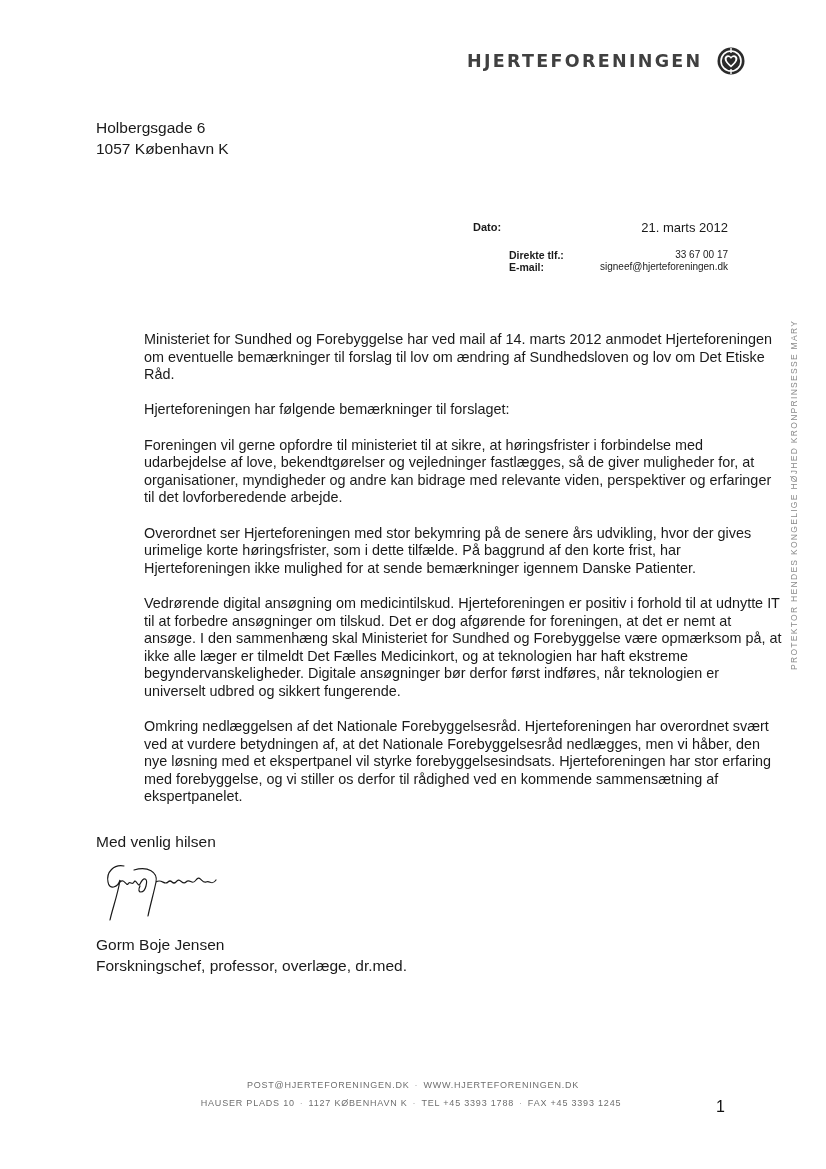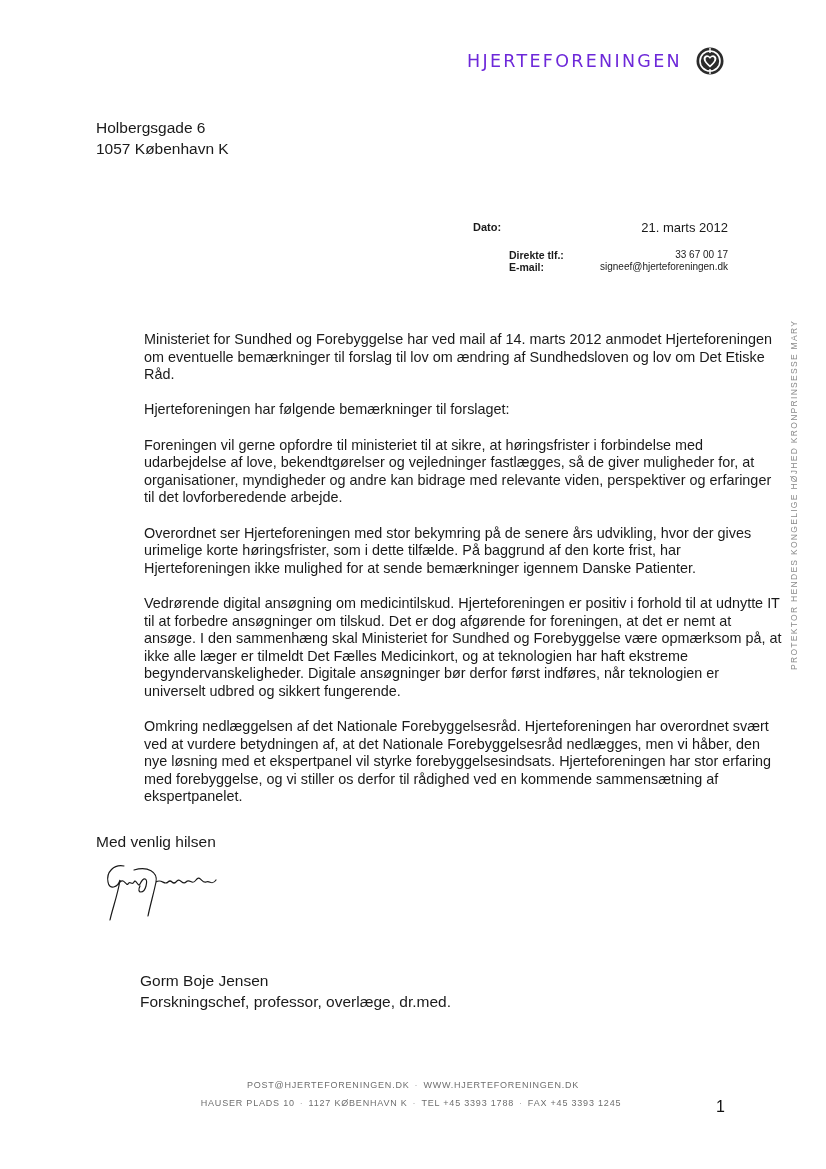--- a/index.html
+++ b/index.html
@@ -1,35 +1,35 @@
 <!DOCTYPE html>
 <html><head>
 <meta charset="utf-8">
 <style>
   html, body { margin: 0; padding: 0; background: #ffffff; }
   body { width: 826px; height: 1169px; position: relative; overflow: hidden;
          font-family: "Liberation Sans", sans-serif; color: #1a1a1a; }
   .logo { position: absolute; left: 467px; top: 47px; display: flex; align-items: center; }
-  .logo-text { font-family: "DejaVu Sans", sans-serif; font-size: 17.5px; font-weight: normal;
-               letter-spacing: 2.3px; color: #6d28d9; }
+  .logo-text { font-family: "DejaVu Sans", sans-serif; font-size: 17.5px; font-weight: bold;
+               letter-spacing: 2.3px; color: #404040; }
   .logo-mark { margin-left: 14px; width: 28px; height: 28px; }
   .recipient { position: absolute; left: 96px; top: 117px; font-size: 15.5px; line-height: 21px; }
   .recipient div { white-space: nowrap; }
   .meta { position: absolute; left: 473px; top: 220px; width: 255px; font-size: 11px; }
   .meta-row { display: flex; justify-content: space-between; }
   .meta-row .lbl { font-weight: bold; }
   .meta-row.date { font-size: 13px; margin-bottom: 14px; }
   .meta-row.date .lbl { font-size: 11px; padding-top: 1px; }
   .meta-row.small { font-size: 10px; line-height: 12px; padding-left: 36px; }
   .meta-row.small .lbl { font-size: 10.5px; }
   .body { position: absolute; left: 96px; top: 331px; width: 640px; font-size: 14.4px; line-height: 17.6px; margin-left: 48px; }
   .body p { margin: 0 0 17.6px 0; }
   .closing { position: absolute; left: 96px; top: 833px; font-size: 15.5px; }
   .signature { position: absolute; left: 96px; top: 858px; width: 170px; height: 70px; }
-  .signer { position: absolute; left: 96px; top: 970px; font-size: 15.5px; line-height: 21px; margin-left: 44px; }
+  .signer { position: absolute; left: 96px; top: 934px; font-size: 15.5px; line-height: 21px; }
   .side { position: absolute; left: 789px; top: 670px; transform-origin: 0 0; transform: rotate(-90deg);
           font-size: 8.5px; letter-spacing: 1.3px; color: #8a8a8a; white-space: nowrap; }
   .footer { position: absolute; left: 0; width: 826px; text-align: center; font-size: 9px;
             letter-spacing: 0.8px; color: #6e6e6e; }
   .footer.l1 { top: 1098px; left: -2px; }
   .footer.l2 { top: 1080px; }
   .sep { color: #aaa; margin: 0 5px; }
   .page-num { position: absolute; left: 716px; top: 1098px; font-size: 16px; color: #111; }
 </style>
 </head>

